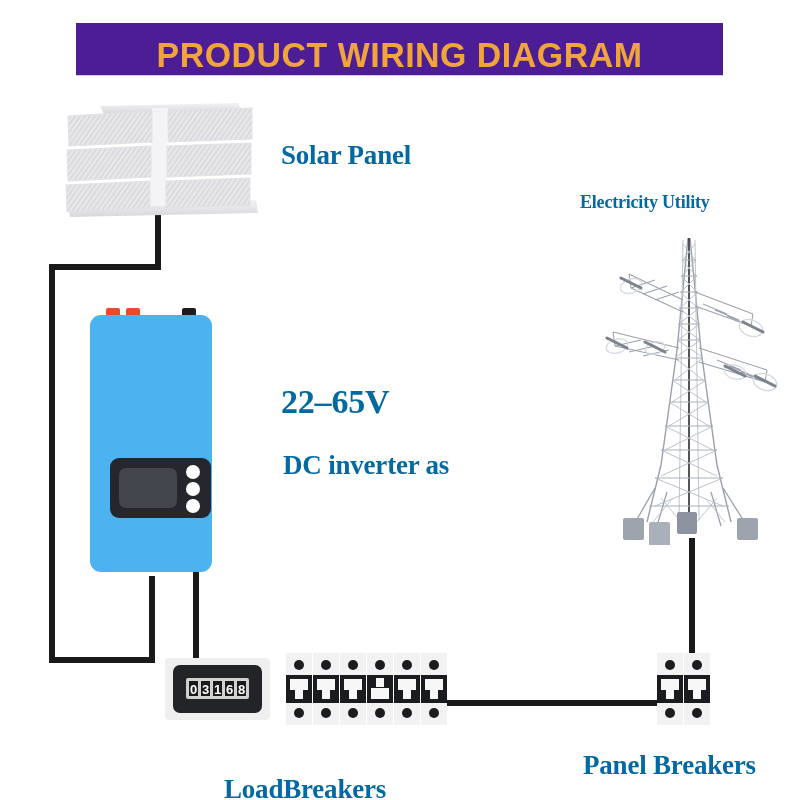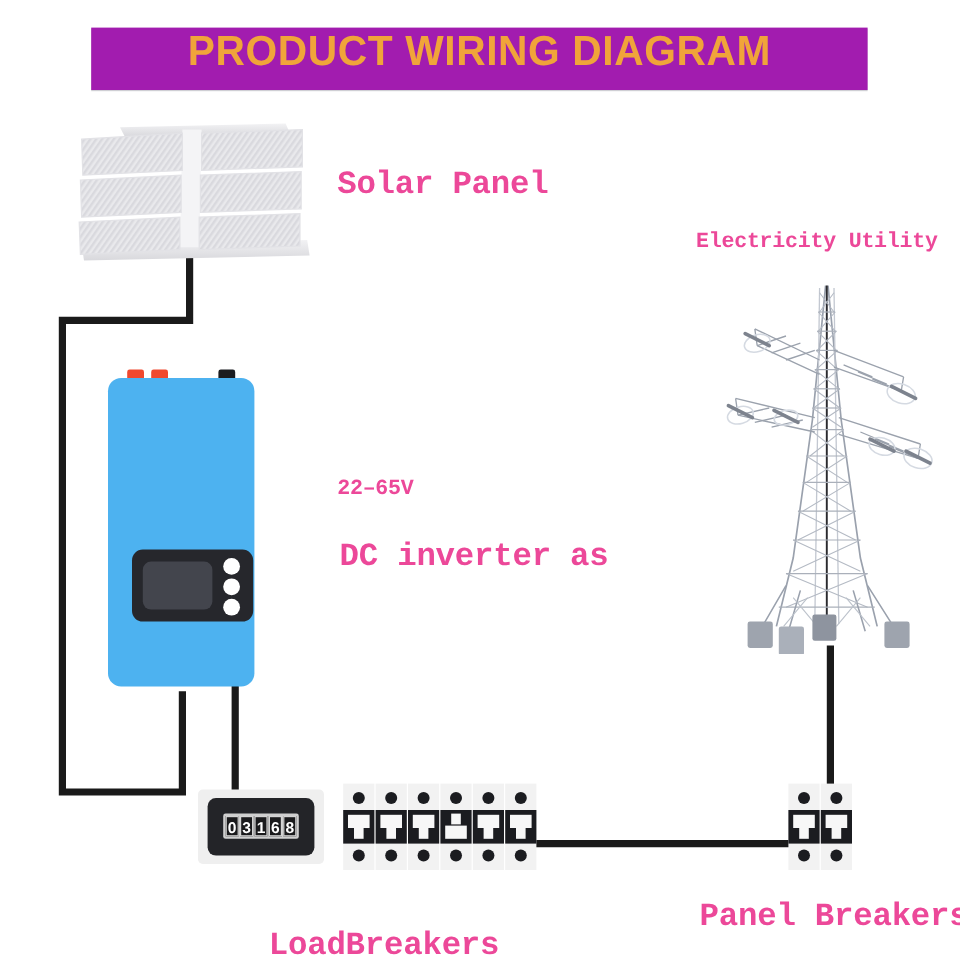--- a/index.html
+++ b/index.html
@@ -9,46 +9,46 @@
     background:#ffffff;
     font-family:"Liberation Sans", sans-serif;
     overflow:hidden;
     position:relative;
   }
   #stage{position:absolute;left:0;top:0;width:800px;height:800px;}
 
   
   .title-banner{
     position:absolute;left:76px;top:23px;width:647px;height:52px;
-    background:#a21caf;
-    display:flex;align-items:flex-start;justify-content:center;
+    background:#4c1d95;
+    display:flex;align-items:flex-end;justify-content:center;
     box-shadow:0 1px 0 #cfcfd4;
   }
   .title-text{
     color:#f0a43a;
     font-size:35px;
     font-weight:bold;
     letter-spacing:0.5px;
     font-family:"Liberation Sans", sans-serif;
     white-space:nowrap;
     transform:scaleX(0.97);
   }
 
   
   .olabel{
     position:absolute;
-    color:#ec4899;
+    color:#0369a1;
     font-weight:bold;
-    font-family:Liberation Mono, monospace;
+    font-family:Liberation Serif, serif;
     white-space:nowrap;
     letter-spacing:-0.2px;
   }
   #label-solar-panel{left:281px;top:140px;font-size:27px;}
   #label-utility{left:580px;top:192px;font-size:18px;}
-  #label-volt{left:281px;top:398px;font-size:18px;}
+  #label-volt{left:281px;top:383px;font-size:34px;}
   #label-dcinv{left:283px;top:450px;font-size:27px;}
   #label-loadbreakers{left:224px;top:774px;font-size:27px;}
   #label-mainbreakers{left:583px;top:750px;font-size:27px;}
 
   
   #wires{position:absolute;left:0;top:0;width:800px;height:800px;}
 
   
   #solar-panel{position:absolute;left:56px;top:100px;width:206px;height:120px;}
 

